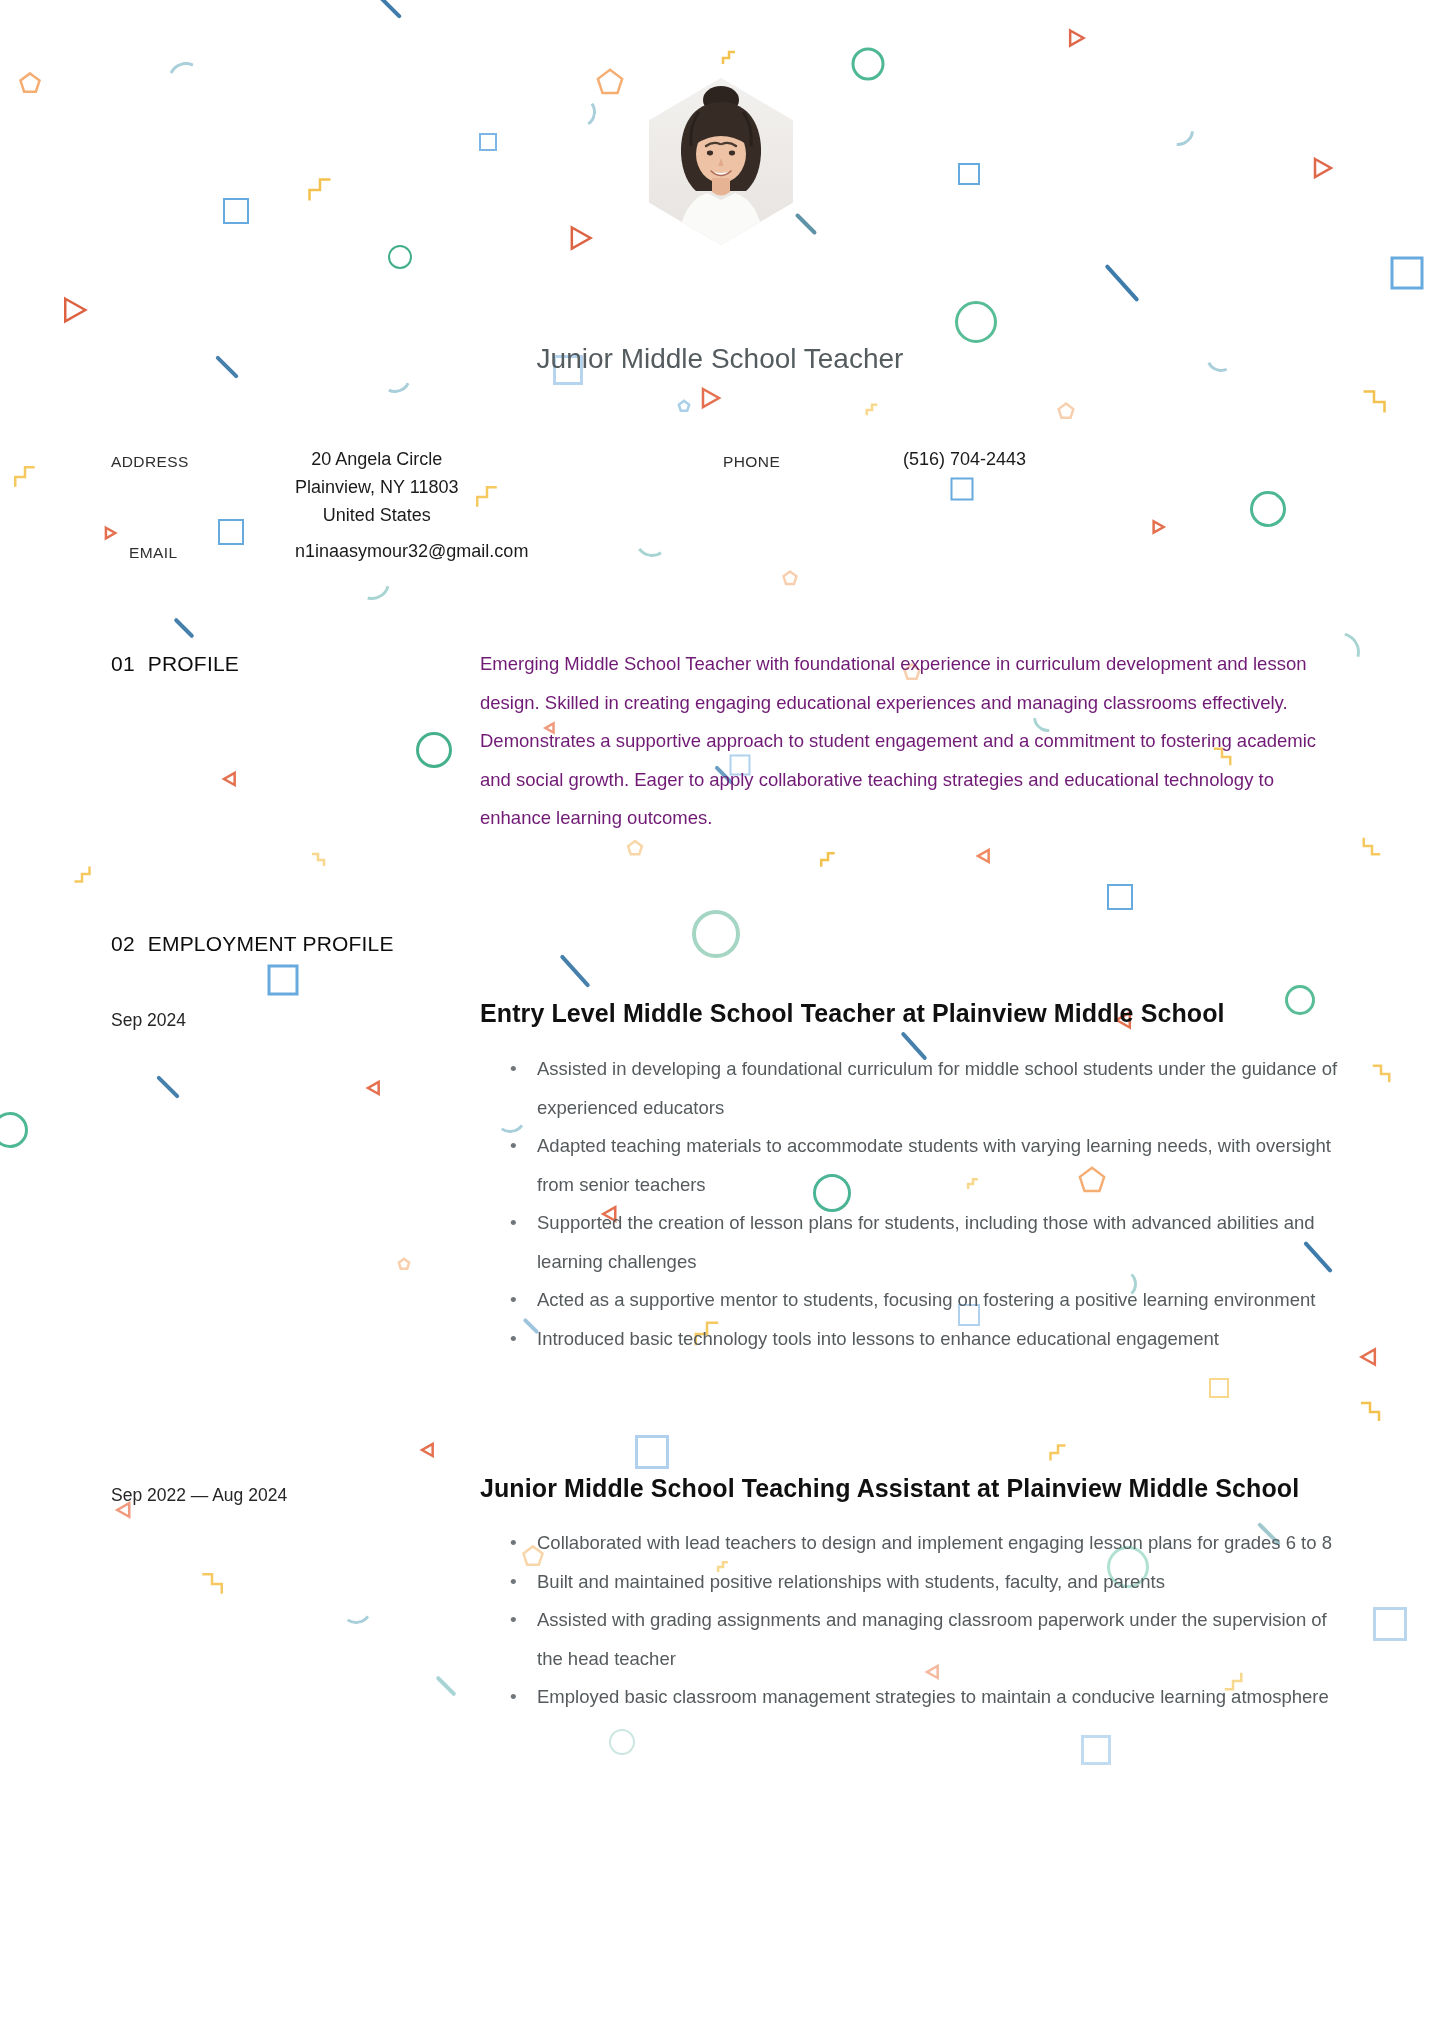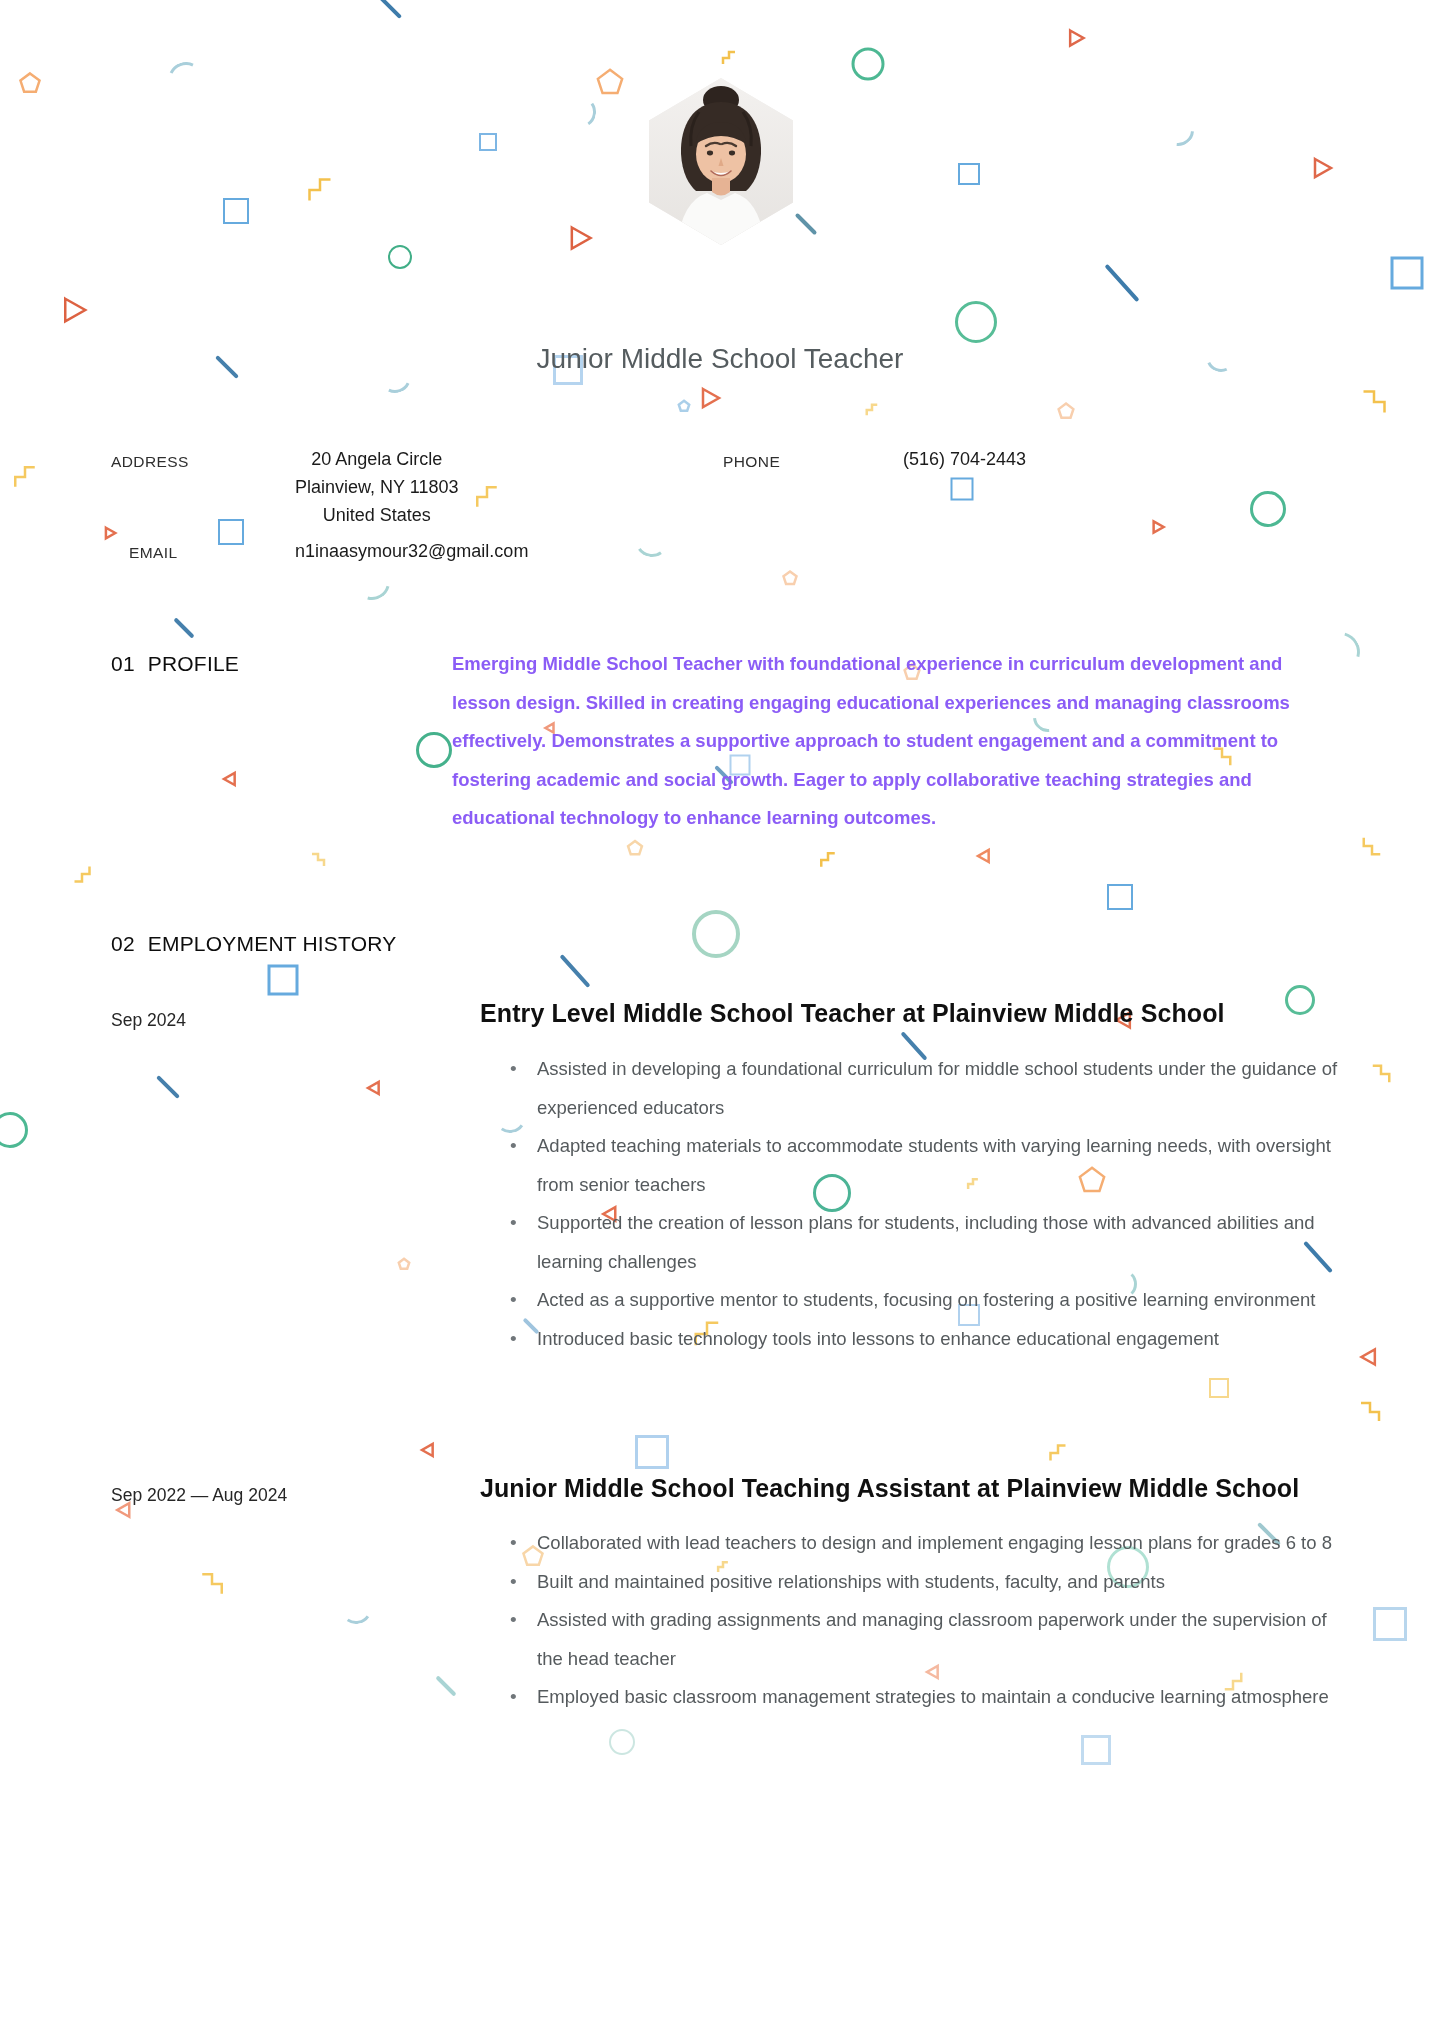--- a/index.html
+++ b/index.html
@@ -37,22 +37,22 @@
   .val-phone{left:903px;top:0;}
   .lbl-email{left:129px;top:94px;text-align:right;}
   .val-email{left:295px;top:92px;}
   .section-heading{
     font-size:21px;line-height:26px;font-weight:400;color:#0d0d0d;letter-spacing:.2px;margin:0;
   }
   .section-heading .num{margin-right:13px;}
   .sec-profile{position:absolute;top:645px;left:0;width:1440px;}
   .sec-profile .section-heading{position:absolute;left:111px;top:6px;}
   .profile-text{
-    position:absolute;left:452px;top:0;width:860px;
-    font-size:18.5px;line-height:38.5px;color:#8b5cf6;font-weight:bold;
+    position:absolute;left:480px;top:0;width:860px;
+    font-size:18.5px;line-height:38.5px;color:#701a75;
   }
   .sec-employment-heading{position:absolute;top:931px;left:111px;}
   .job{position:absolute;left:0;width:1440px;}
   .job-1{top:995px;}
   .job-2{top:1470px;}
   .job-date{
     position:absolute;left:111px;top:0;margin-top:13px;
     font-size:17.5px;line-height:24px;color:#262626;
   }
   .job-main{position:absolute;left:480px;top:0;width:872px;}
@@ -402,21 +402,21 @@
 
     <div class="sec-profile">
       <h2 class="section-heading">
         <span class="num">01</span><span>PROFILE</span>
       </h2>
       <div class="profile-text">Emerging Middle School Teacher with foundational experience in curriculum development and lesson design. Skilled in creating engaging educational experiences and managing classrooms effectively. Demonstrates a supportive approach to student engagement and a commitment to fostering academic and social growth. Eager to apply collaborative teaching strategies and educational technology to enhance learning outcomes.</div>
     </div>
 
     <div class="sec-employment-heading">
       <h2 class="section-heading">
-        <span class="num">02</span><span>EMPLOYMENT HISTORY</span>
+        <span class="num">02</span><span>EMPLOYMENT PROFILE</span>
       </h2>
     </div>
 
     <div class="job job-1">
       <div class="job-date">Sep 2024</div>
       <div class="job-main">
         <h3 class="job-title">Entry Level Middle School Teacher at Plainview Middle School</h3>
         <ul class="job-bullets">
           <li>Assisted in developing a foundational curriculum for middle school students under the guidance of experienced educators</li>
           <li>Adapted teaching materials to accommodate students with varying learning needs, with oversight from senior teachers</li>

